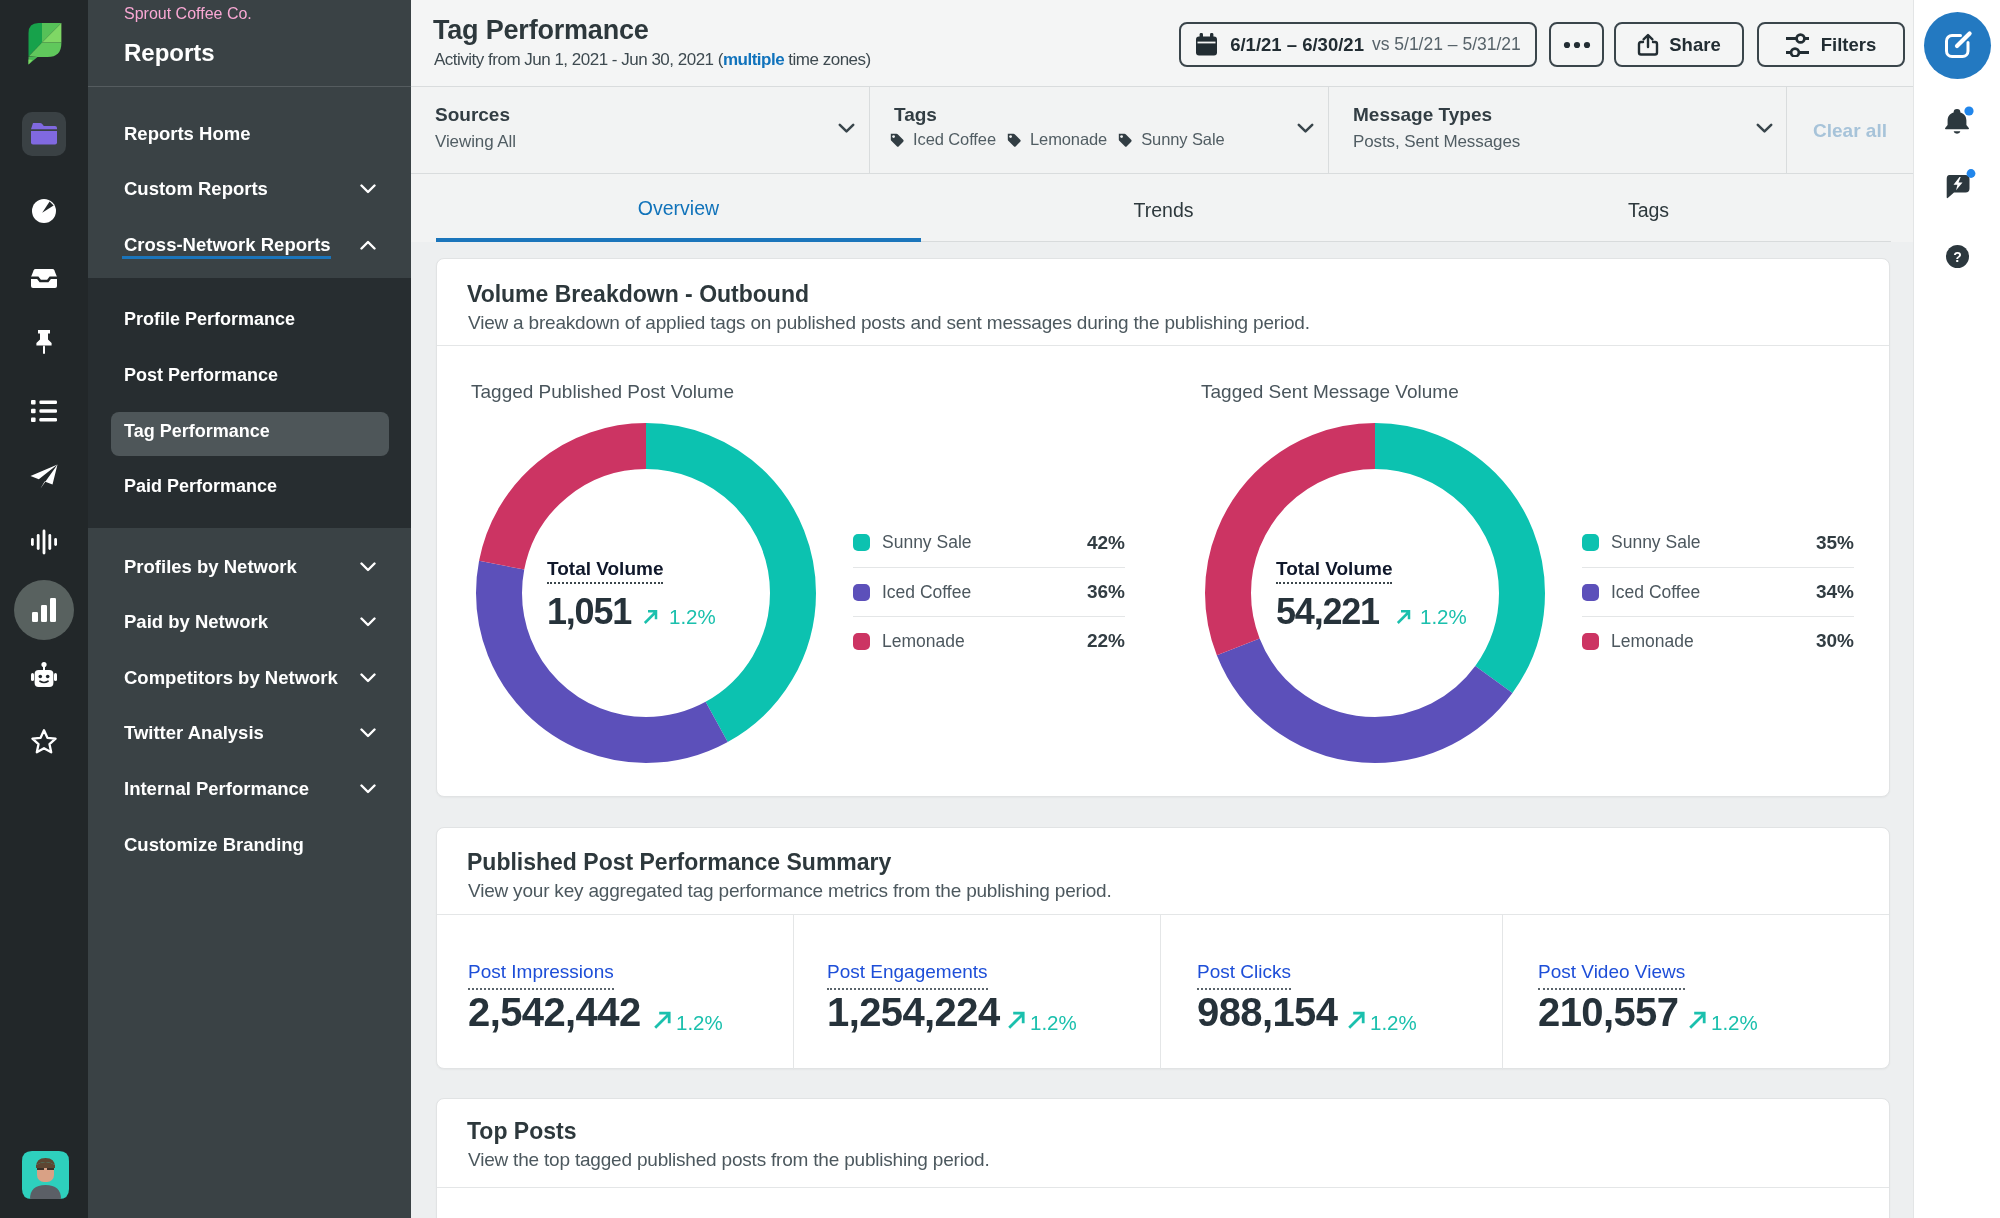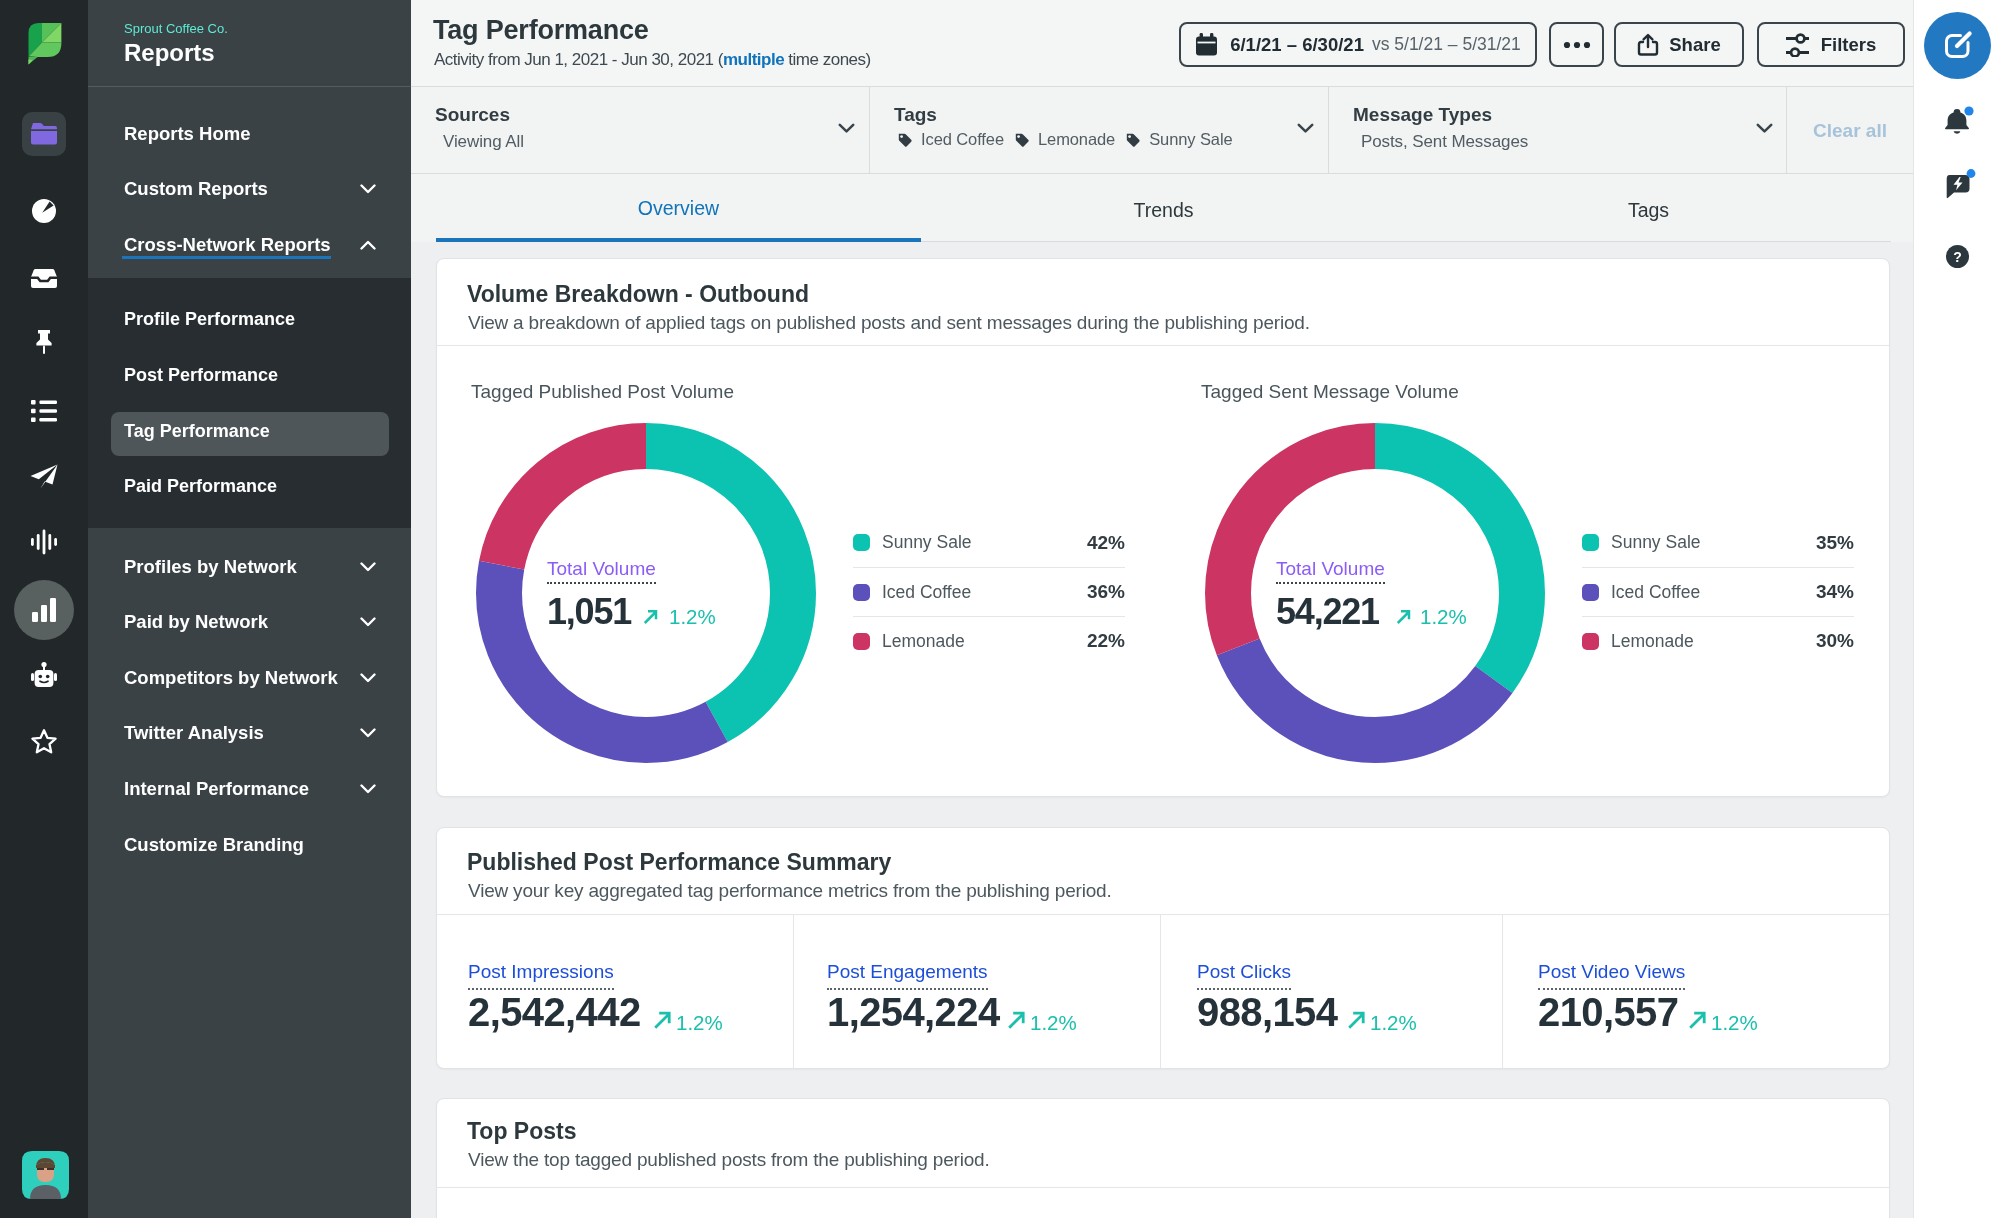--- a/index.html
+++ b/index.html
@@ -6,61 +6,61 @@
 html,body { width:2000px; height:1218px; font-family:"Liberation Sans", sans-serif; background:#edeff0; overflow:hidden; }
 #stage { position:relative; width:2000px; height:1218px; }
 .abs { position:absolute; }
 
 
 #rail { left:0; top:0; width:88px; height:1218px; background:#222729; z-index:5; }
 
 
 #sidebar { left:88px; top:0; width:323px; height:1218px; background:#3a4245; color:#fff; z-index:4; }
 #sbhead { position:absolute; left:0; top:0; width:323px; height:87px; border-bottom:1px solid rgba(255,255,255,0.14); }
-.sb-co { position:absolute; left:36px; top:21px; font-size:13px; color:#5eead4; }
+.sb-co { position:absolute; left:36px; top:5px; font-size:16px; color:#f9a8d4; }
 .sb-rep { position:absolute; left:36px; top:39px; font-size:24px; font-weight:700; color:#fff; }
 .navitem { position:absolute; left:36px; height:24px; line-height:24px; font-size:18.5px; font-weight:600; color:#fff; white-space:nowrap; }
 .navsub { font-weight:700; font-size:18px; }
 #subpanel { position:absolute; left:0; top:278px; width:323px; height:250px; background:#272d30; }
 #activepill { position:absolute; left:23px; top:134px; width:278px; height:44px; background:#4e5659; border-radius:8px; }
 
 
 #rrail { left:1913px; top:0; width:87px; height:1218px; background:#fff; border-left:1px solid #e3e5e6; z-index:5; }
 
 
 #main { left:411px; top:0; width:1502px; height:1218px; background:#edeff0; }
 #hdr { position:absolute; left:0; top:0; width:1502px; height:87px; background:#f4f5f5; border-bottom:1px solid #d9dcdd; }
 #hdr h1 { position:absolute; left:22px; top:15px; font-size:27px; font-weight:700; color:#2d383c; letter-spacing:-0.2px; }
 #hdr .sub { position:absolute; left:23px; top:50px; font-size:17px; color:#3e4a50; letter-spacing:-0.5px; }
 #hdr .sub b { color:#1173bc; }
 .btn { position:absolute; top:22px; height:45px; border:2px solid #3a454b; border-radius:8px; display:flex; align-items:center; justify-content:center; background:transparent; }
 
 #filters { position:absolute; left:0; top:87px; width:1502px; height:87px; background:#f2f3f3; border-bottom:1px solid #d9dcdd; }
 .fcell { position:absolute; top:0; height:87px; border-left:1px solid #d9dcdd; }
 .flabel { position:absolute; left:24px; top:17px; font-size:19px; font-weight:700; color:#323d43; }
-.fval { position:absolute; left:24px; top:45px; font-size:17px; color:#515d63; white-space:nowrap; letter-spacing:-0.1px;margin-left:8px; }
+.fval { position:absolute; left:24px; top:45px; font-size:17px; color:#515d63; white-space:nowrap; letter-spacing:-0.1px; }
 
 #tabs { position:absolute; left:0; top:174px; width:1502px; height:68px; background:#f2f3f3; }
 .tab { position:absolute; top:0; width:485px; height:68px; padding-top:5px; box-sizing:border-box; display:flex; align-items:center; justify-content:center; font-size:19.5px; font-weight:400; color:#2d383c; border-bottom:1px solid #d8dbdc; }
 .tab.active { color:#1173ba; border-bottom:4px solid #1b75bb; }
 
 
 .card { position:absolute; left:25px; width:1454px; background:#fff; border:1px solid #e1e3e4; border-radius:8px; box-shadow:0 1px 2px rgba(0,0,0,0.04); }
 .cardtitle { position:absolute; left:30px; font-size:23px; font-weight:700; color:#2d383c; }
 .cardsub { position:absolute; left:31px; font-size:19px; color:#4c585e; letter-spacing:-0.2px; }
 .hr { position:absolute; left:0; width:100%; border-top:1px solid #e4e6e7; }
 
 .charttitle { position:absolute; font-size:19px; color:#49555c; }
 .legend { position:absolute; width:272px; }
 .lrow { position:relative; height:49px; display:flex; align-items:center; }
 .lrow + .lrow { border-top:1px solid #e4e6e7; }
 .sw { width:17px; height:17px; border-radius:5px; margin-right:12px; flex:0 0 auto; }
 .lname { font-size:17.5px; color:#4c575e; flex:1; }
 .lpct { font-size:19px; font-weight:700; color:#323d43; }
-.tv-label { display:inline-block; font-size:19px; color:#8b5cf6; border-bottom:2.5px dotted #3b464c; padding-bottom:2px; }
+.tv-label { display:inline-block; font-size:19px; color:#0f172a; border-bottom:2.5px dotted #3b464c; padding-bottom:2px;font-weight:bold; }
 .tv-num { position:absolute; font-size:36px; line-height:36px; font-weight:700; color:#26323a; letter-spacing:-1.2px; }
 .dtxt { position:absolute; font-size:20.5px; line-height:20.5px; color:#1bc0ad; }
 
 .metlabel { position:absolute; font-size:19px; line-height:20px; color:#1d4ed8; border-bottom:2.5px dotted #5a646b; padding-bottom:6px; white-space:nowrap; }
 .metnum { position:absolute; font-size:40px; line-height:40px; font-weight:700; color:#26323a; letter-spacing:-0.6px; }
 </style>
 </head>
 <body>
 <div id="stage">
 

